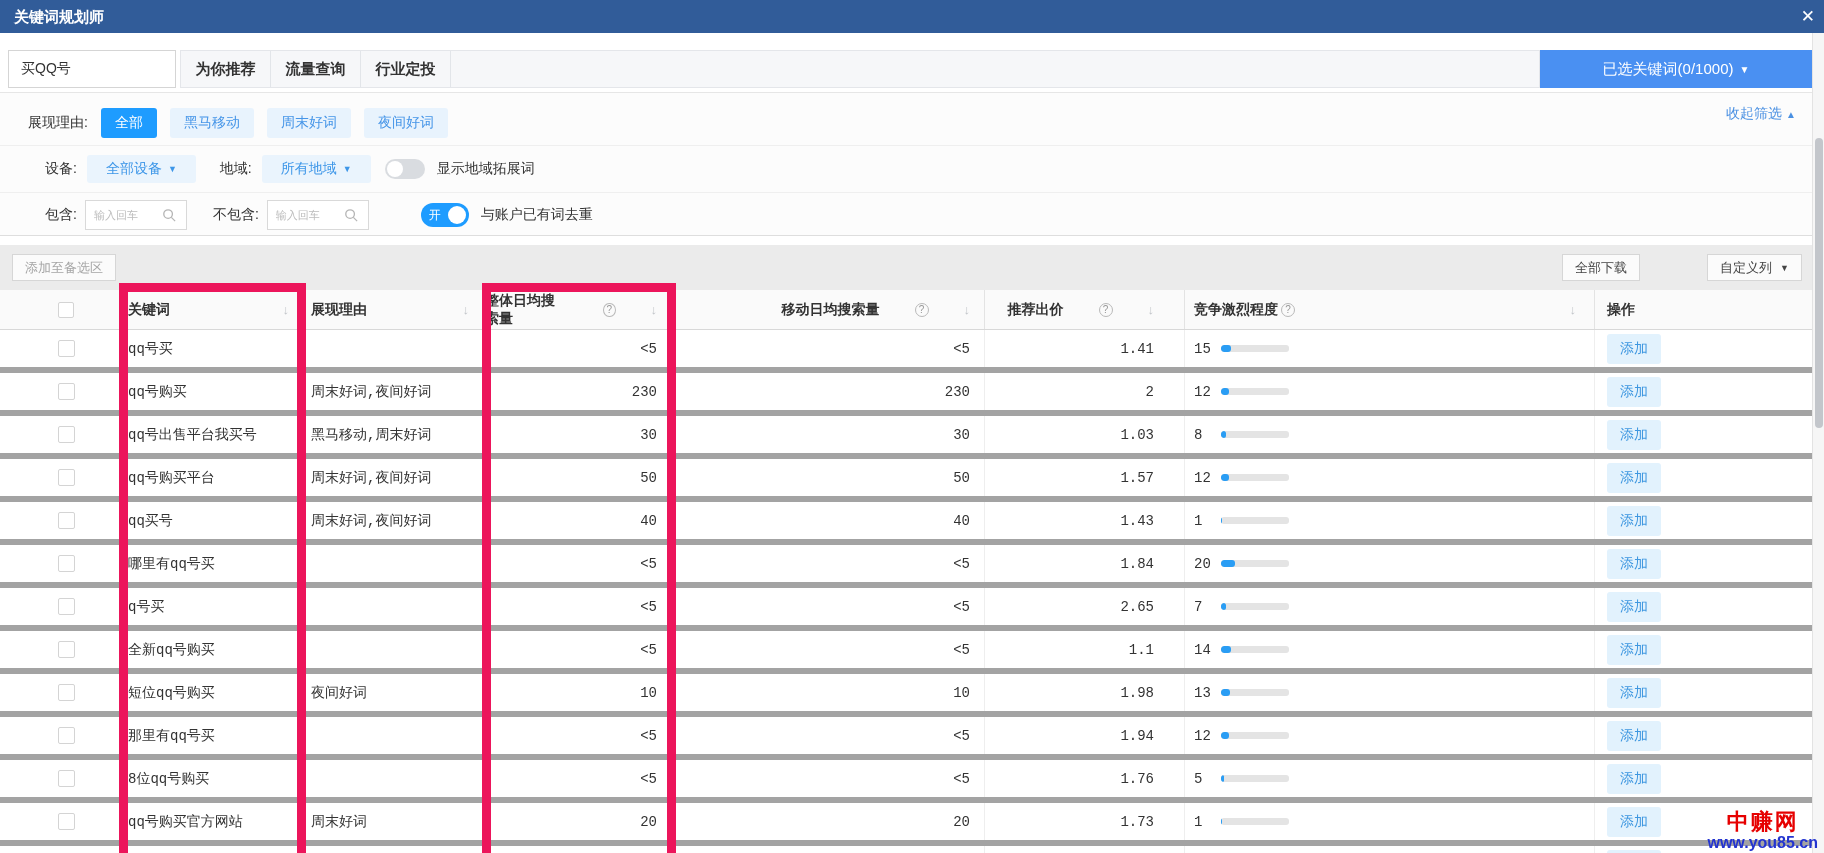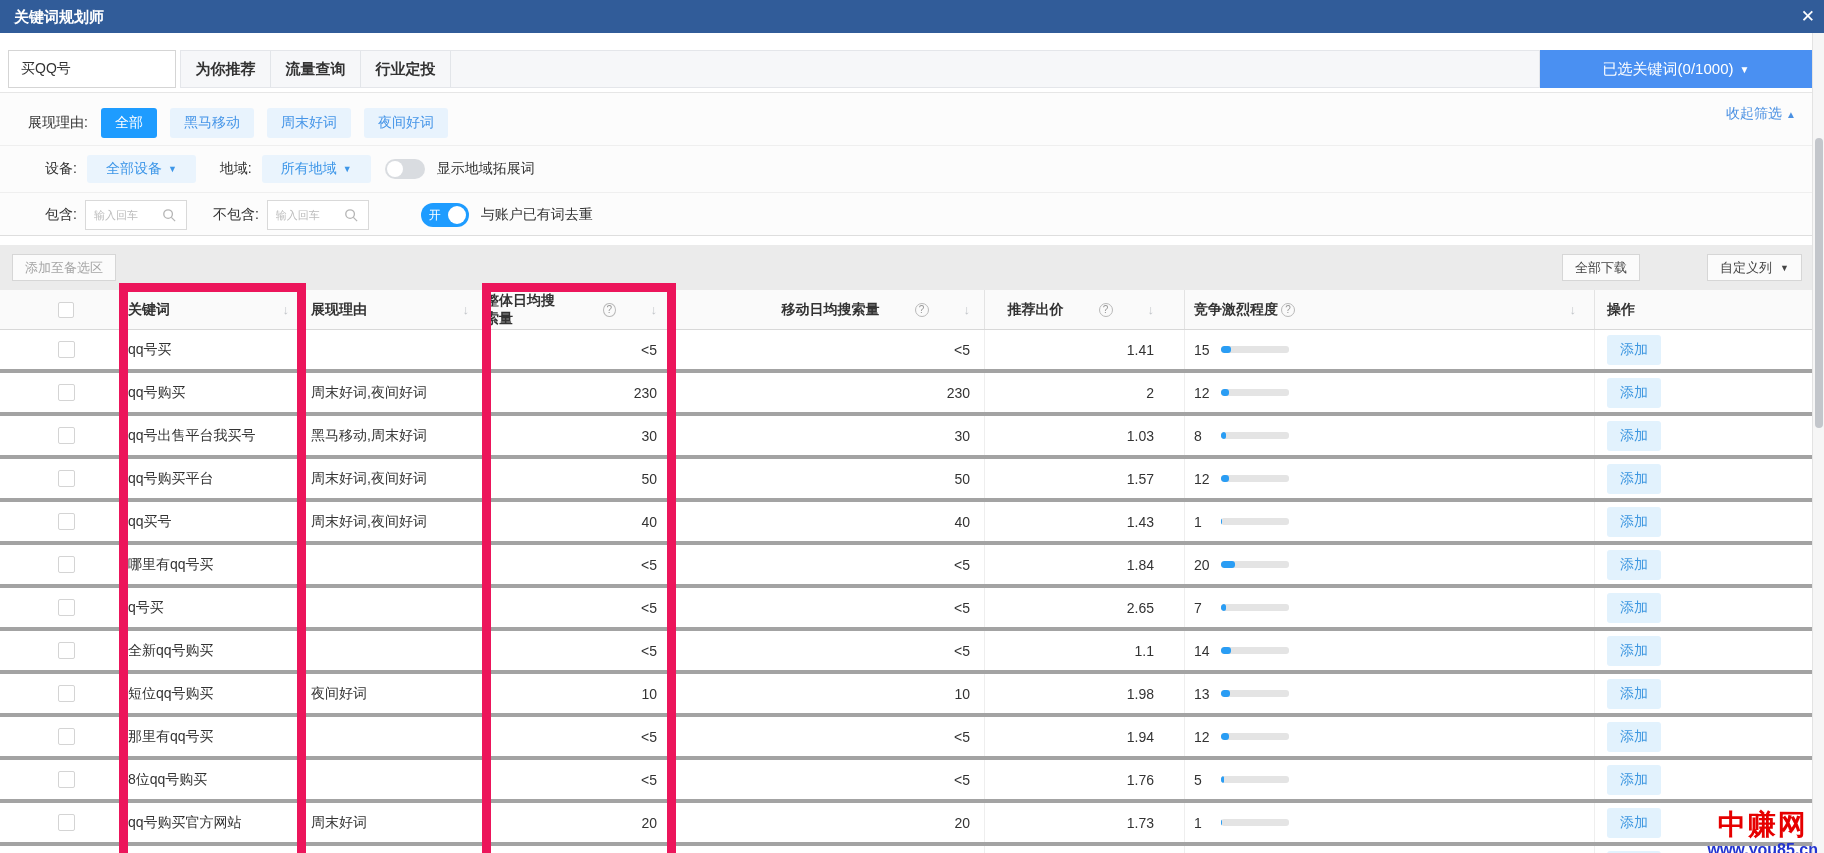--- a/index.html
+++ b/index.html
@@ -50,21 +50,21 @@
   .btn{border:1px solid #d6d6d6;background:#fbfbfb;font-size:13px;color:#444;height:27px;padding:0 12px;cursor:pointer;font-family:Liberation Serif, serif;}
   .btn.disabled{color:#a5a5a5;}
   .addsel{position:absolute;left:12px;top:9px;}
   .dlall{position:absolute;right:172px;top:9px;}
   .customcol{position:absolute;right:10px;top:9px;}
   .customcol .caret{font-size:9px;margin-left:8px;vertical-align:1px;}
 
   
   .thead{position:absolute;left:0;top:290px;width:1812px;height:40px;background:#fafafa;border-bottom:1px solid #d8d8d8;display:flex;align-items:center;font-weight:bold;font-size:14px;color:#333;}
   .tbody{position:absolute;left:0;top:330px;width:1812px;}
-  .trow{display:flex;align-items:center;height:43px;border-bottom:4px solid #a3a3a3;background:#fff;font-size:14px;}
+  .trow{display:flex;align-items:center;height:43px;border-bottom:6px solid #a3a3a3;background:#fff;font-size:14px;font-family:Liberation Mono, monospace;}
   .c{flex:none;display:flex;align-items:center;height:100%;}
   .c0{width:120px;}
   .c1{width:185px;padding-left:8px;}
   .c2{width:180px;padding-left:6px;}
   .c3{width:187px;justify-content:flex-end;padding-right:14px;}
   .c4{width:313px;justify-content:flex-end;padding-right:14px;}
   .c5{width:200px;justify-content:flex-end;padding-right:30px;}
   .c6{width:410px;padding-left:9px;}
   .c7{width:217px;padding-left:12px;}
   .thead .c3,.thead .c4,.thead .c5{border-right:1px solid #e3e3e3;gap:32px;}
@@ -79,21 +79,21 @@
   .cfill{height:7px;background:#2a9df4;border-radius:3px;}
   .addbtn{background:#e2f2fd;color:#3e97e0;border:none;border-radius:3px;font-size:14px;padding:6px 13px;cursor:pointer;font-family:inherit;}
 
   
   .pinkrect{position:absolute;border:9px solid #ec155b;border-bottom:none;z-index:5;pointer-events:none;}
   .pink1{left:119px;top:283px;width:187px;height:640px;}
   .pink2{left:482px;top:283px;width:194px;height:640px;}
   .sbtrack{position:absolute;left:1812px;top:33px;width:12px;height:820px;background:#f6f6f6;border-left:1px solid #e3e3e3;}
   .sbthumb{position:absolute;left:2px;top:105px;width:8px;height:290px;background:#c3c6cb;border-radius:4px;cursor:pointer;}
   .wm{position:absolute;right:6px;top:810px;text-align:center;z-index:6;line-height:1.1;}
-  .wm1{font-size:28px;font-weight:bold;color:#e60000;letter-spacing:2px;}
+  .wm1{font-size:22px;font-weight:bold;color:#e60000;letter-spacing:2px;}
   .wm2{font-size:16px;font-weight:bold;color:#2334d0;}
   .mag svg{display:block;}
 </style>
 </head>
 <body>
 
 <div class="app">
 
   <div class="titlebar">
     <span class="title">关键词规划师</span>

